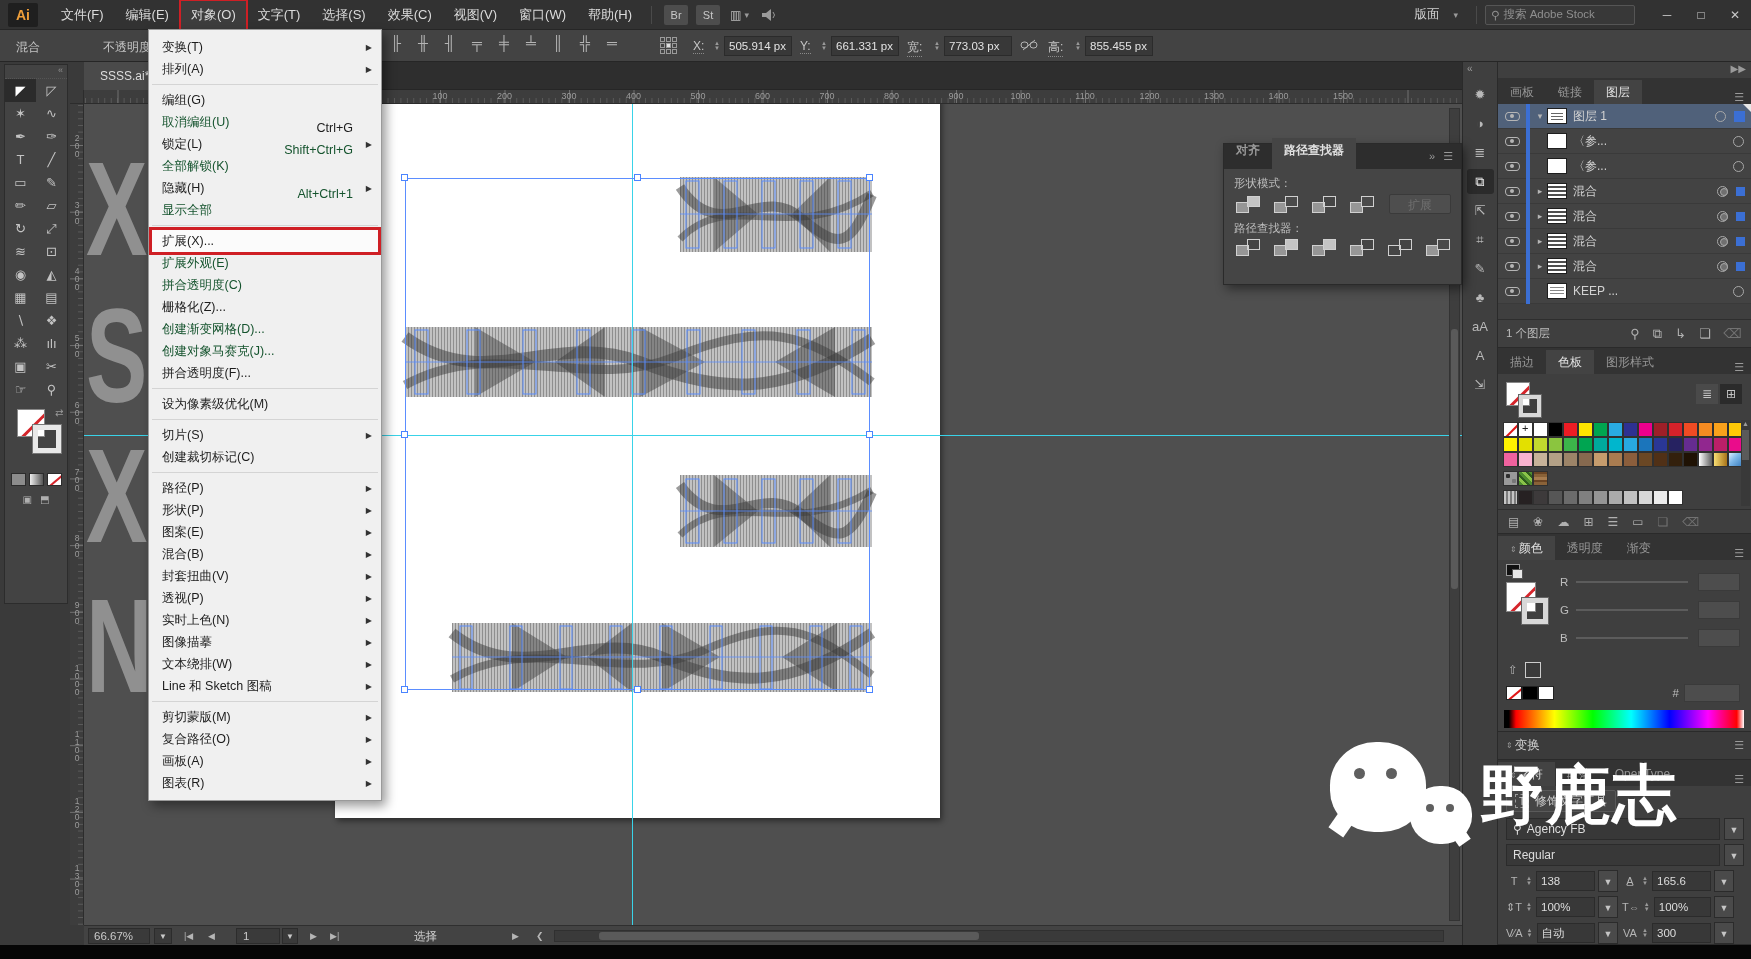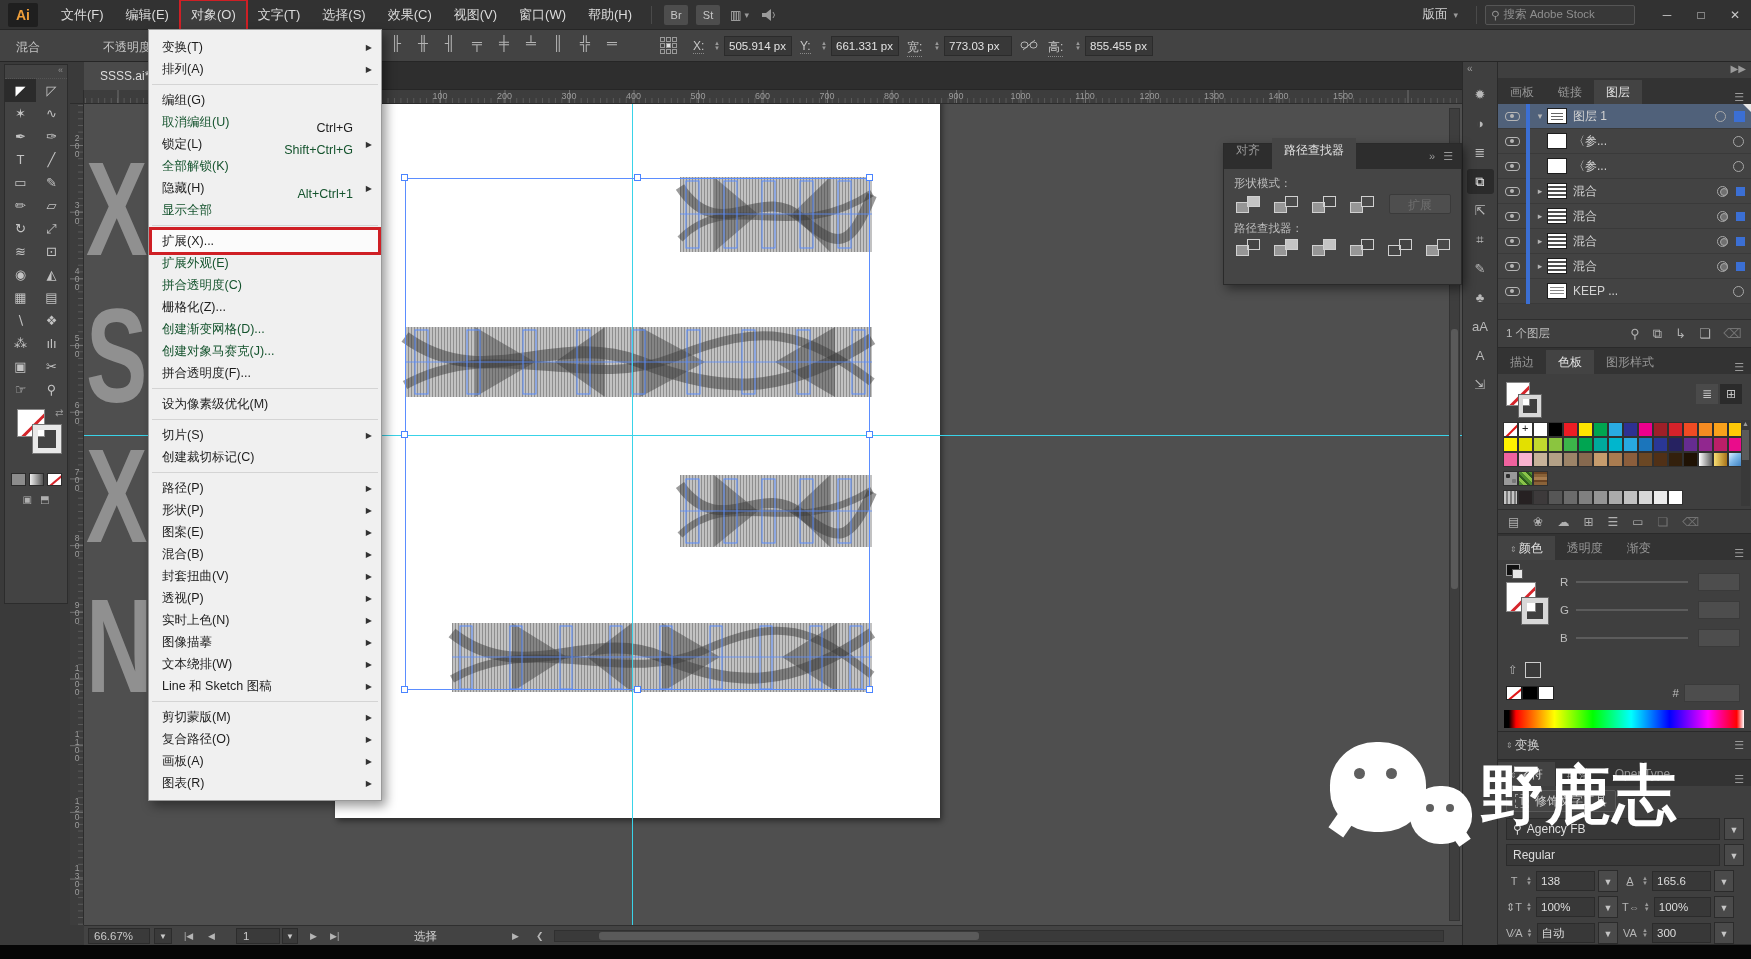--- a/index.html
+++ b/index.html
@@ -10,21 +10,21 @@
   #menubar{position:absolute;left:0;top:0;width:1751px;height:30px;background:#323232;border-bottom:1px solid #262626;display:flex;align-items:center;z-index:60;}
   .ai-logo{width:30px;height:24px;margin-left:8px;background:#1f1f1f;color:#ef9f3a;font-weight:bold;font-size:14px;text-align:center;line-height:24px;border-radius:2px;}
   #mb-items{display:flex;margin-left:12px;text-align:center;}
   .mb-item{padding:6px 11px;font-size:13px;color:#dcdcdc;cursor:default;}
   .mb-item.annotated{outline:2px solid #cf1f25;outline-offset:-1px;background:#3d3d3d;}
   .vsep{width:1px;height:18px;background:#4a4a4a;margin:0 8px;}
   .mb-sq{width:24px;height:20px;background:#4d4d4d;border-radius:2px;color:#c9c9c9;font-size:11px;text-align:center;line-height:20px;margin:0 4px;}
   .mb-ic{color:#b9b9b9;font-size:12px;margin:0 6px;display:flex;align-items:center;gap:3px;}
   .chev{font-size:9px;color:#9a9a9a;font-style:normal;}
   #mb-right{margin-left:auto;display:flex;align-items:center;}
-  #workspace{font-size:12.5px;color:#d0d0d0;display:flex;gap:6px;align-items:center;margin-right:10px;}
+  #workspace{font-size:12.5px;color:#d0d0d0;display:flex;gap:14px;align-items:center;margin-right:10px;}
   #stock-search{width:150px;height:20px;border:1px solid #555;border-radius:2px;display:flex;align-items:center;font-size:11.5px;color:#8f8f8f;padding:0 5px;gap:4px;margin-right:14px;background:#383838;}
   .winbtn{width:32px;height:22px;text-align:center;line-height:22px;color:#c9c9c9;font-size:12px;margin-left:2px;}
   
   #controlbar{position:absolute;left:0;top:30px;width:1751px;height:32px;background:#434343;border-bottom:1px solid #262626;z-index:10;}
   .clab{position:absolute;top:9px;font-size:12px;color:#c5c5c5;}
   .clab.dotted{border-bottom:1px dotted #8a8a8a;}
   #cb-icons{position:absolute;left:386px;top:5px;display:flex;align-items:center;gap:7px;color:#b5b5b5;font-size:14px;}
   .cbi{width:20px;text-align:center;}
   .cfield{position:absolute;top:6px;height:20px;background:#383838;border:1px solid #2b2b2b;color:#e2e2e2;font-size:11.5px;display:flex;align-items:center;padding:0 4px;overflow:hidden;white-space:nowrap;}
   .spin{position:absolute;top:7px;width:10px;height:18px;display:flex;flex-direction:column;align-items:center;justify-content:center;color:#9a9a9a;font-size:6px;line-height:5px;}
@@ -70,21 +70,21 @@
   .guide{position:absolute;background:#39d3e8;}
   #guide-v{left:548px;top:0;width:1px;height:821px;}
   #guide-h{left:0;top:331px;width:1378px;height:1px;}
   #selbox{position:absolute;left:321px;top:74px;width:465px;height:512px;border:1px solid #5b8dff;}
   .handle{position:absolute;width:7px;height:7px;background:#fff;border:1px solid #4a84ff;}
   #vscroll{position:absolute;right:2px;top:4px;width:11px;height:813px;background:#3e3e3e;border:1px solid #333;}
   #vscroll .thumb{position:absolute;left:1px;top:220px;width:7px;height:260px;background:#5a5a5a;border-radius:3px;}
   
   #pfpanel{position:absolute;left:1223px;top:143px;width:239px;height:142px;background:#454545;border:1px solid #2a2a2a;box-shadow:3px 4px 10px rgba(0,0,0,.45);z-index:30;}
   #pfpanel .phead{height:25px;background:#2d2d2d;display:flex;align-items:center;}
-  .ptab{padding:0 12px;height:38px;line-height:25px;font-size:12px;color:#9a9a9a;}
+  .ptab{padding:0 12px;height:38px;line-height:25px;font-size:12px;color:#9a9a9a;font-weight:bold;}
   .ptab.active{background:#454545;color:#e0e0e0;}
   .phead .pright{margin-left:auto;color:#9a9a9a;font-size:11px;display:flex;gap:8px;padding-right:8px;}
   .plabel{font-size:11.5px;color:#bdbdbd;margin:7px 0 3px 10px;}
   .pfrow{display:flex;align-items:center;gap:14px;margin-left:12px;}
   .pfic{position:relative;width:24px;height:17px;display:inline-block;}
   .pfic i{position:absolute;width:13px;height:11px;border:1px solid #d0d0d0;background:#969696;}
   .pfic i.bk{left:0;bottom:0;}
   .pfic i.fr{right:0;top:0;background:#c4c4c4;}
   .pfic.v2 i.fr{background:#4a4a4a;}
   .pfic.v3 i{background:transparent;}

